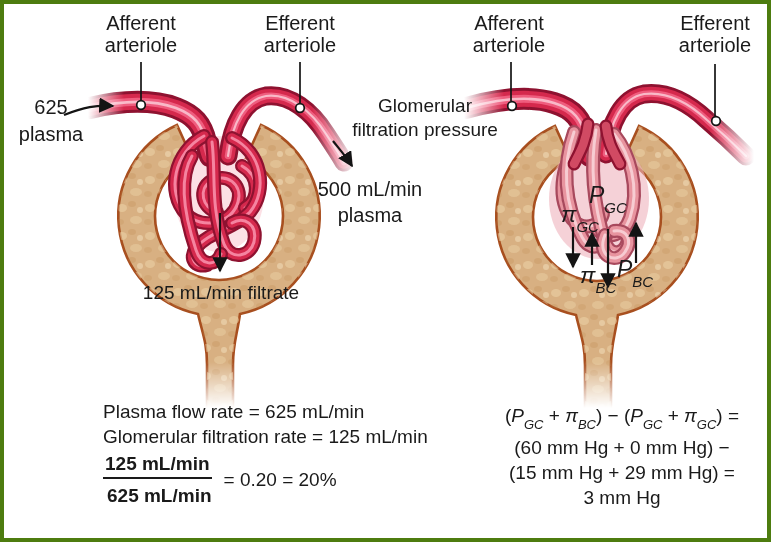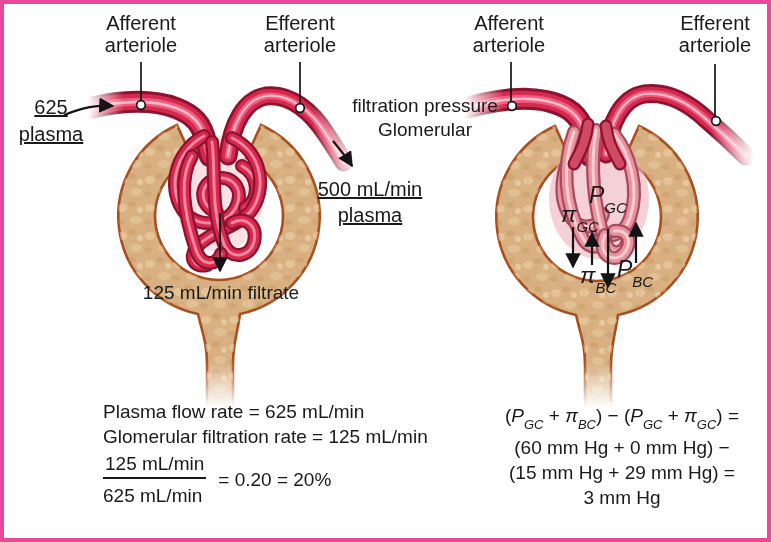--- a/index.html
+++ b/index.html
@@ -1,33 +1,33 @@
 <!DOCTYPE html>
 <html><head>
 <meta charset="utf-8">
 <style>
   html,body{margin:0;padding:0;background:#ffffff;}
   .frame{
     position:relative;width:771px;height:542px;box-sizing:border-box;
-    border:4px solid #ec4899;background:#ffffff;overflow:hidden;
+    border:4px solid #4d7c0f;background:#ffffff;overflow:hidden;
     font-family:"Liberation Sans",sans-serif;color:#1a1a1a;
   }
   svg.art{position:absolute;left:0;top:0;}
   .lbl{position:absolute;text-align:center;transform:translateX(-50%);
        font-size:20px;line-height:21.5px;white-space:nowrap;}
   .lbl.sm{font-size:19px;line-height:24px;}
-  .lbl.flow{font-size:20px;line-height:27px;text-decoration:underline;}
+  .lbl.flow{font-size:20px;line-height:27px;}
   .force{position:absolute;font-size:23px;font-style:italic;white-space:nowrap;}
   .force sub{font-size:15px;position:relative;top:4px;font-style:italic;}
   .eq{position:absolute;font-size:19px;line-height:24.5px;white-space:nowrap;}
   .eq-right{text-align:center;transform:translateX(-50%);line-height:25px;}
   .eq sub.ss{font-size:13px;font-style:italic;position:relative;top:2px;}
   .eq .it{font-style:italic;}
   .fracrow{display:flex;align-items:center;gap:12px;margin-top:4px;}
-  .frac{text-align:left;line-height:22px;}
+  .frac{text-align:right;line-height:22px;font-weight:bold;}
   .frac .num{border-bottom:2px solid #1a1a1a;padding:0 2px 2px;}
   .frac .den{padding-top:6px;}
 </style>
 </head>
 <body>
 
 <div class="frame">
 
   <svg class="art" width="771" height="542" viewBox="0 0 771 542">
     <defs>
@@ -230,22 +230,22 @@
   </div>
 
   <div class="lbl flow" style="left:366px;top:172px;line-height:26px;">
     <div>500 mL/min</div>
     <div>plasma</div>
   </div>
 
   <div class="lbl sm" style="left:217px;top:277px;">125 mL/min filtrate</div>
 
   <div class="lbl sm" style="left:421px;top:90px;">
+    <div>Glomerular</div>
     <div>filtration pressure</div>
-    <div>Glomerular</div>
   </div>
 
   <div class="force" style="left:585px;top:178px;"><span>P</span><sub>GC</sub></div>
   <div class="force" style="left:557px;top:197px;"><span>π</span><sub>GC</sub></div>
   <div class="force" style="left:541px;top:258px;margin-left:35px;"><span>π</span><sub>BC</sub></div>
   <div class="force" style="left:613px;top:252px;"><span>P</span><sub>BC</sub></div>
 
   <div class="eq" style="left:99px;top:396px;">
     <div>Plasma flow rate = 625 mL/min</div>
     <div>Glomerular filtration rate = 125 mL/min</div>

